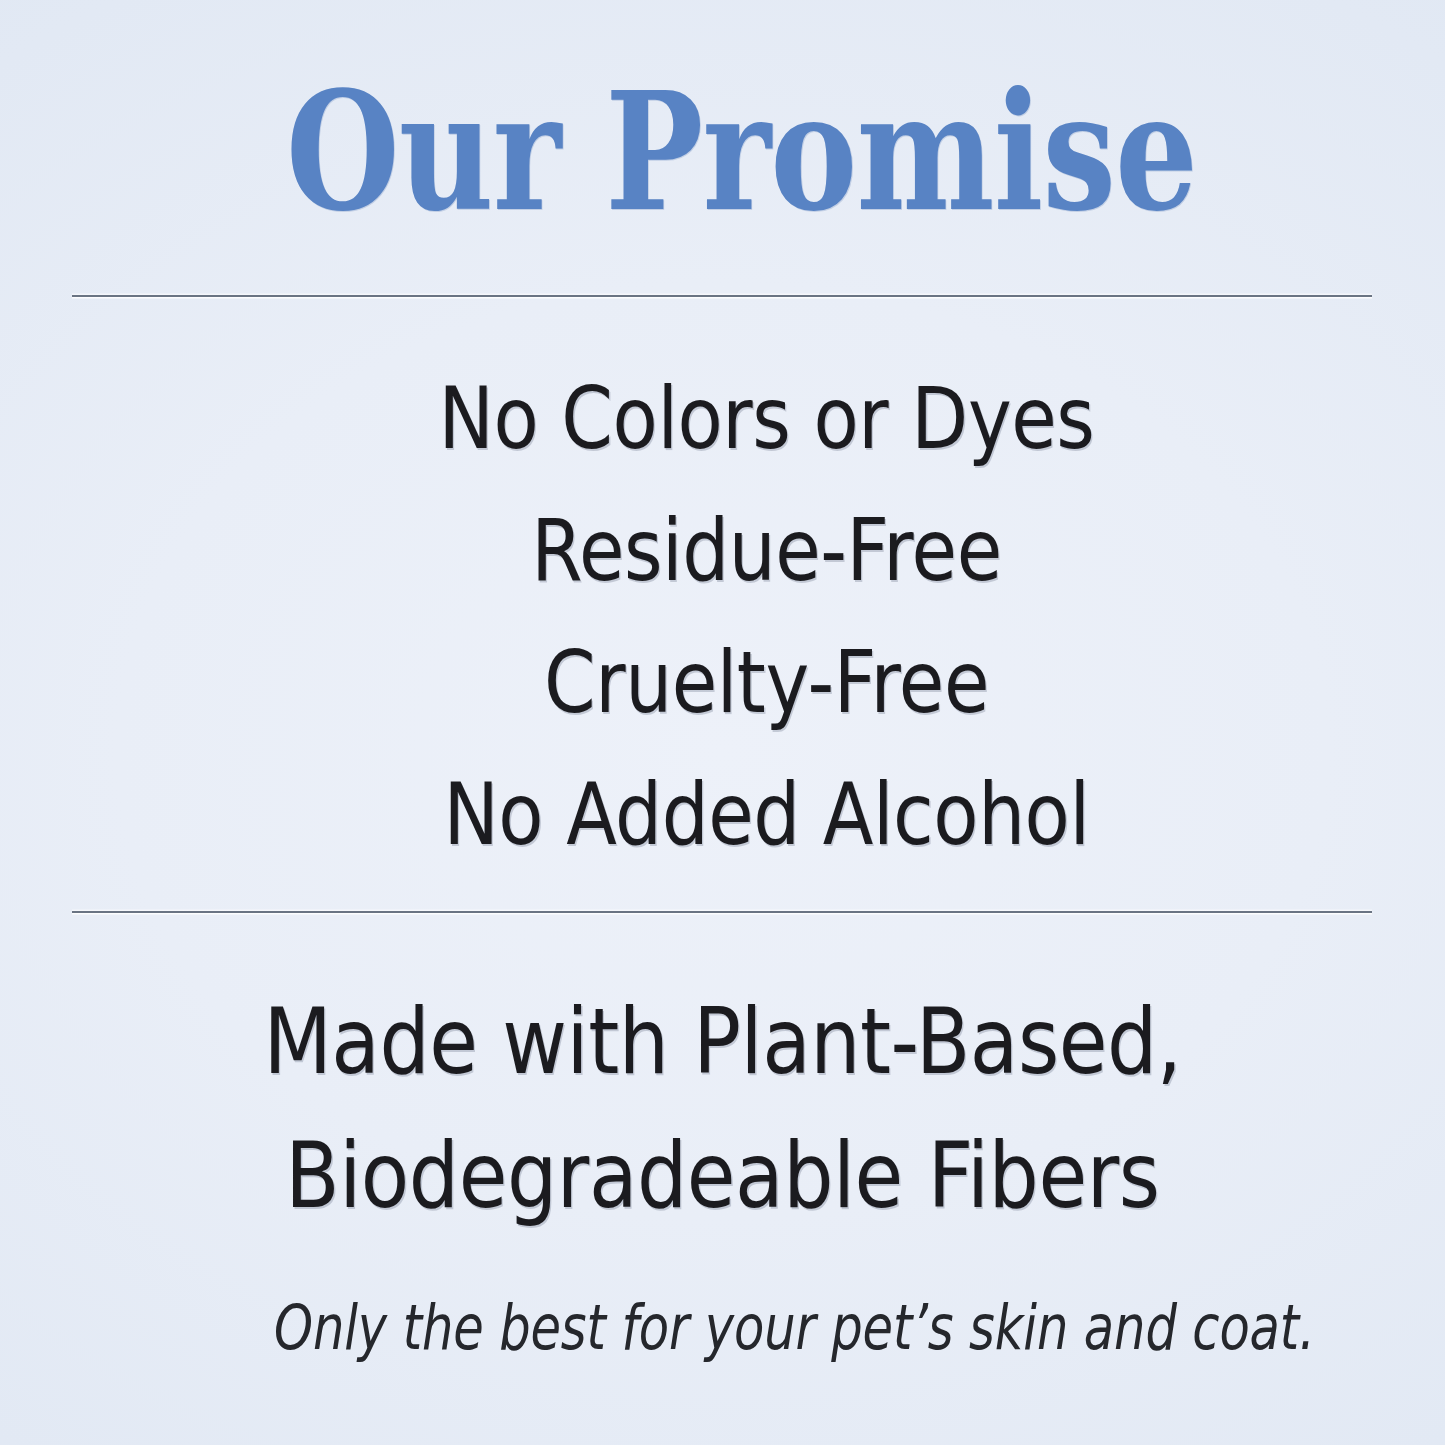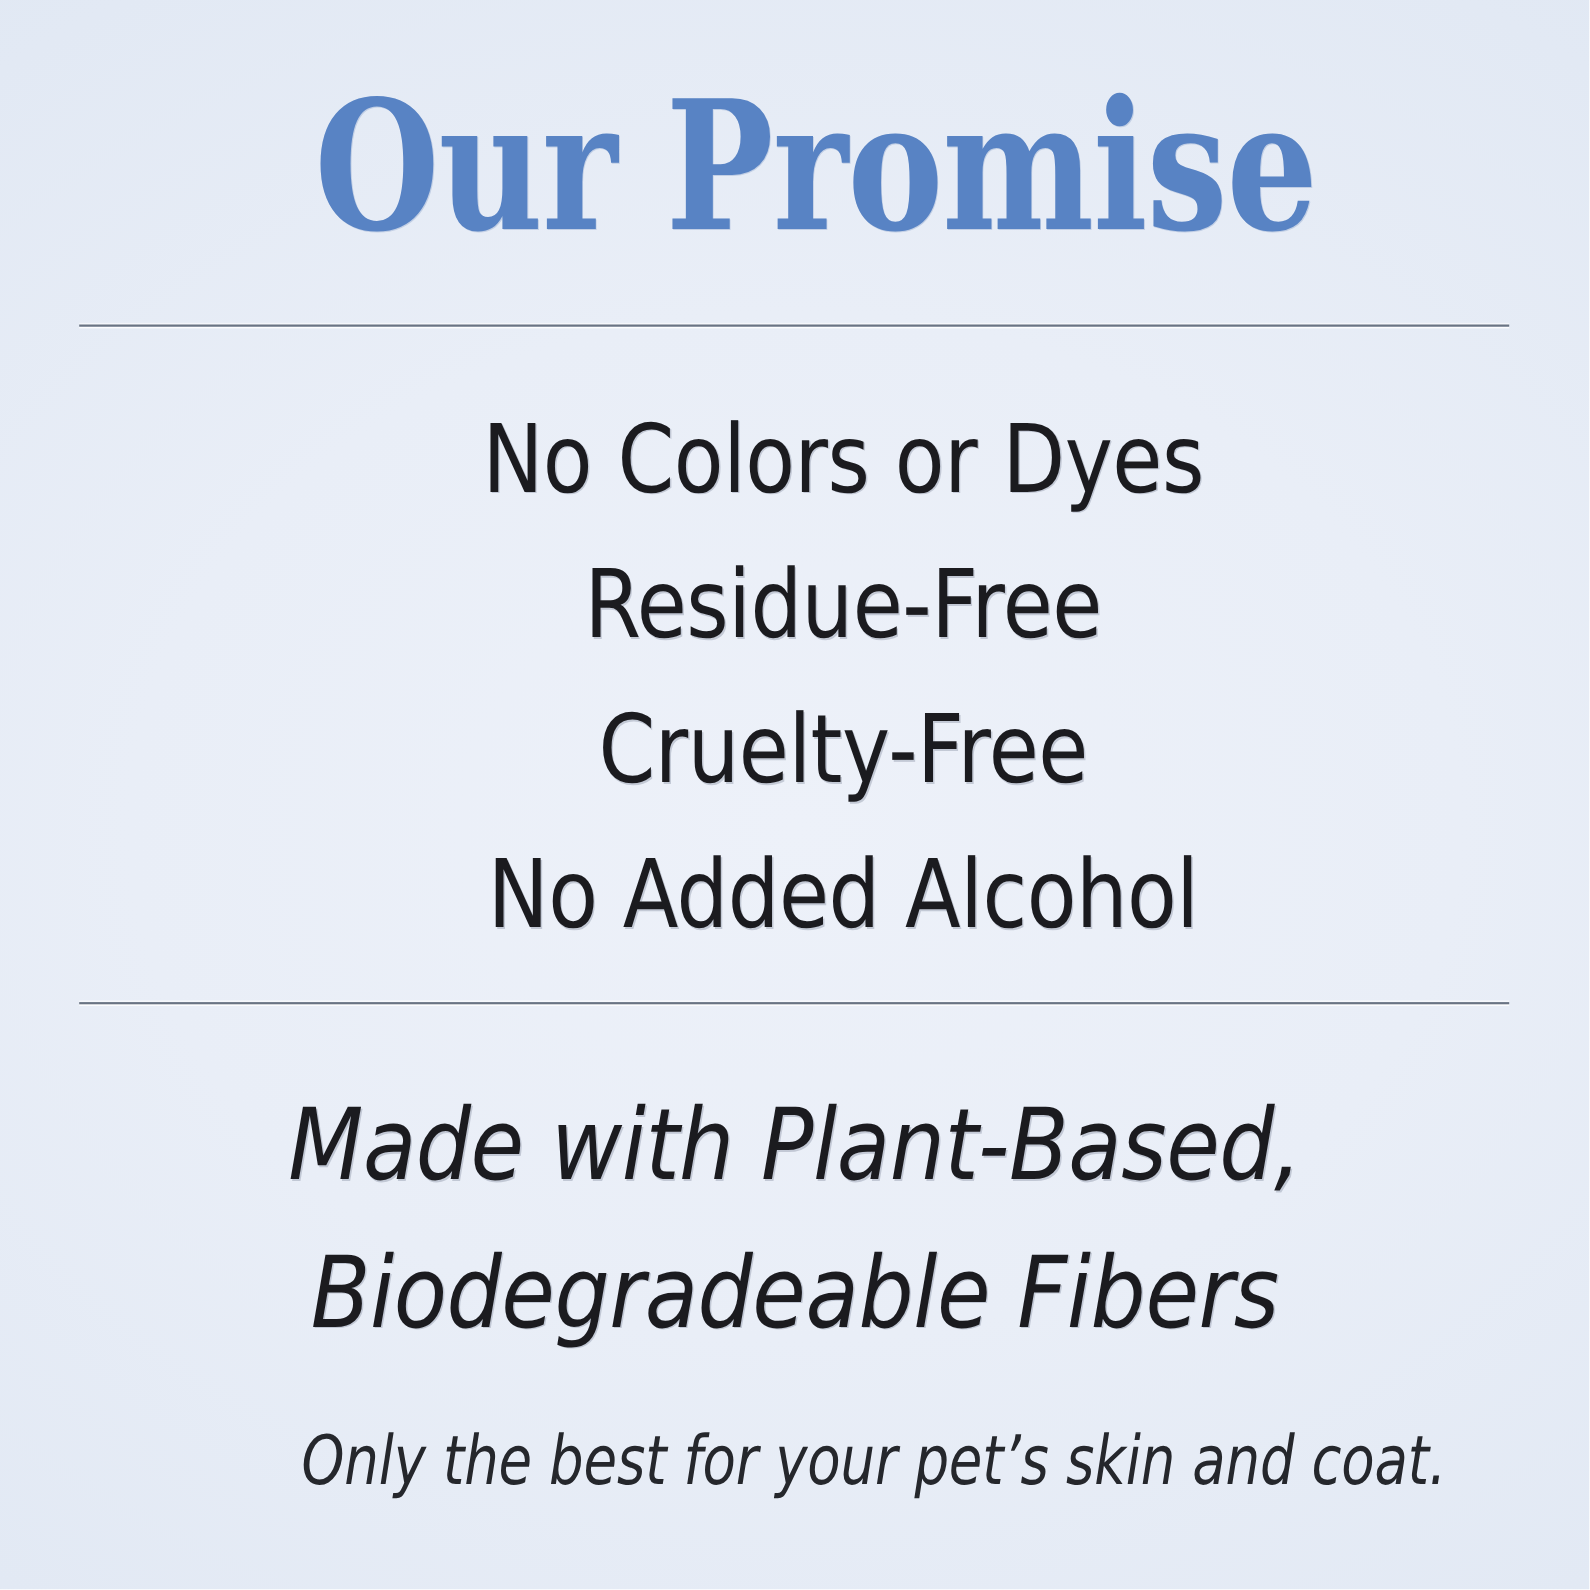--- a/index.html
+++ b/index.html
@@ -85,21 +85,20 @@
     text-shadow: 1.5px 1.5px 0.5px rgba(120,130,150,0.35);
   }
 
   
   .materials {
     position: absolute;
     top: 975px;
     left: 0;
     width: 100%;
     text-align: center;
-    font-style: italic;
   }
   .material-line {
     font-family: "DejaVu Sans", "Liberation Sans", sans-serif;
     font-weight: 400;
     font-size: 90px;
     line-height: 134px;
     letter-spacing: -0.5px;
     color: #1b1b1f;
     transform: scaleX(0.88);
     transform-origin: 50% 50%;

